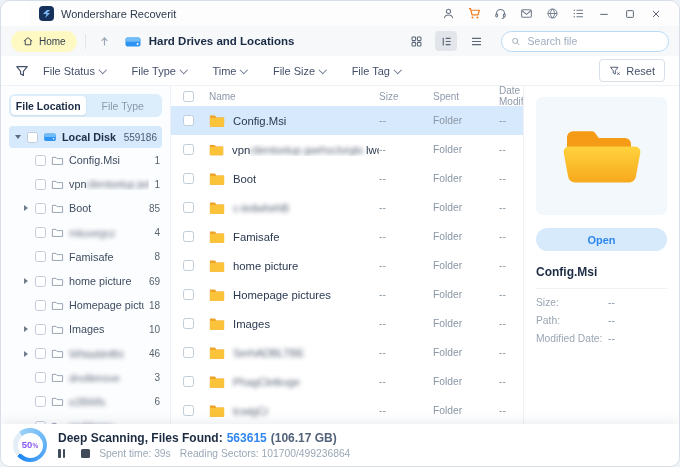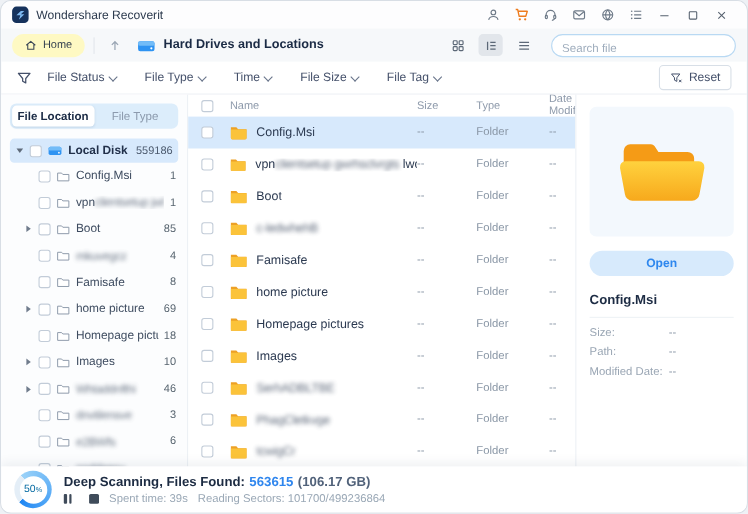--- a/index.html
+++ b/index.html
@@ -1,34 +1,34 @@
 <!DOCTYPE html>
 <html><head>
 <meta charset="utf-8">
 <style>
   html,body{margin:0;padding:0;background:#eef1f5;font-family:"Liberation Sans",sans-serif;-webkit-font-smoothing:antialiased;}
   .window{width:680px;height:467px;background:#fff;border:1px solid #d8dee5;border-radius:10px;overflow:hidden;box-sizing:border-box;display:flex;flex-direction:column;}
   svg{display:block;}
   
-  .titlebar{height:25px;display:flex;align-items:center;padding:0 10px;background:#fdfdfe;flex:0 0 auto;}
+  .titlebar{height:25px;display:flex;align-items:center;padding:0 10px;background:#fdfdfe;flex:0 0 auto;margin-left:28px;}
   .logo{width:15px;height:15px;border-radius:4px;background:#16325c;display:flex;align-items:center;justify-content:center;margin-right:7px;}
   .appname{font-size:11px;color:#2c3a4e;}
   .tb-spacer{flex:1;}
   .tb-ic{width:26px;height:22px;display:flex;align-items:center;justify-content:center;color:#6e7a88;cursor:default;}
   .tb-ic.cart{color:#ee7c1e;}
   
   .navbar{height:30px;background:#f6f8fa;display:flex;align-items:center;padding:0 10px;gap:8px;flex:0 0 auto;}
   .home-pill{display:flex;align-items:center;gap:5px;background:#fef9c3;border-radius:12px;height:21px;padding:0 11px;font-size:10px;color:#333f4f;}
   .vdiv{width:1px;height:15px;background:#e1e6ec;}
   .upbtn{width:22px;height:21px;display:flex;align-items:center;justify-content:center;}
   .crumb{display:flex;align-items:center;gap:7px;font-size:11.5px;font-weight:bold;color:#1b2b45;}
   .nav-spacer{flex:1;}
   .view-ic{width:22px;height:20px;display:flex;align-items:center;justify-content:center;color:#5c6877;border-radius:4px;}
   .view-ic.active{background:#e2e6eb;}
-  .searchbox{display:flex;align-items:center;gap:5px;background:#fff;border:1px solid #b9d9f3;border-radius:12px;height:21px;width:168px;padding:0 9px;box-sizing:border-box;margin-left:6px;flex-direction:column;}
+  .searchbox{display:flex;align-items:center;gap:5px;background:#fff;border:1px solid #b9d9f3;border-radius:12px;height:21px;width:168px;padding:0 9px;box-sizing:border-box;margin-left:6px;}
   .searchbox input{border:none;outline:none;font-size:10.5px;color:#42506a;width:100%;font-family:"Liberation Sans",sans-serif;background:transparent;}
   .searchbox input::placeholder{color:#9fadbd;}
   
   .filterbar{height:29px;display:flex;align-items:center;padding:0 14px;border-bottom:1px solid #eef1f5;flex:0 0 auto;gap:0;}
   .funnel{margin-right:14px;display:flex;}
   .flt{display:flex;align-items:center;font-size:11px;color:#44506a;margin-right:26px;cursor:default;}
   .chev{display:inline-block;width:4.5px;height:4.5px;border-right:1.3px solid #68748a;border-bottom:1.3px solid #68748a;transform:rotate(45deg);margin-left:5px;margin-bottom:2px;}
   .flt-spacer{flex:1;}
   .reset-btn{display:flex;align-items:center;gap:5px;border:1px solid #d8dfe7;border-radius:4px;height:21px;padding:0 9px;font-size:11px;color:#44506a;background:#fff;}
   
@@ -63,21 +63,21 @@
   .pcard{height:118px;background:#f3f8fd;border-radius:6px;display:flex;align-items:center;justify-content:center;}
   .open-btn{margin-top:13px;height:23px;background:#d7eafc;border-radius:12px;display:flex;align-items:center;justify-content:center;font-size:11px;font-weight:bold;color:#2e87ee;cursor:pointer;}
   .pv-name{margin-top:14px;font-size:12px;font-weight:bold;color:#1d2c44;}
   .pv-div{height:1px;background:#eef2f6;margin:9px 0 8px 0;}
   .pv-row{display:flex;margin-bottom:7px;}
   .pv-lbl{width:72px;font-size:10.3px;color:#9aa6b4;}
   .pv-val{font-size:10.3px;color:#8a97a6;}
   
   .statusbar{height:42px;flex:0 0 auto;background:#fff;box-shadow:0 -3px 10px rgba(30,50,80,.08);display:flex;align-items:center;padding:0 12px;gap:11px;position:relative;z-index:2;}
   .ring{width:34px;height:34px;border-radius:50%;background:conic-gradient(from 320deg,#9bd2f8 0deg,#55a9f6 160deg,#1f86f3 268deg,#e4eef7 268deg 360deg);display:flex;align-items:center;justify-content:center;flex:0 0 auto;}
-  .ring-core{width:25px;height:25px;border-radius:50%;background:#fff;display:flex;align-items:baseline;justify-content:center;font-weight:normal;color:#0369a1;padding-top:6px;box-sizing:border-box;}
+  .ring-core{width:25px;height:25px;border-radius:50%;background:#fff;display:flex;align-items:baseline;justify-content:center;font-weight:bold;color:#8b5cf6;padding-top:6px;box-sizing:border-box;}
   .ring-core .num{font-size:9.5px;}
   .ring-core .pct{font-size:6.5px;}
   .st-lines{display:flex;flex-direction:column;gap:3px;}
   .st-line1{display:flex;align-items:baseline;gap:4px;font-size:12px;font-weight:bold;color:#1c2b42;}
   .st-found{color:#2f86ee;}
   .st-size{color:#51627a;}
   .st-line2{display:flex;align-items:center;gap:9px;font-size:10.3px;color:#9aa8b6;}
   .ctl{display:flex;align-items:center;gap:2px;cursor:pointer;}
   .pause-bar{width:2.6px;height:9px;background:#3f4b5a;border-radius:1px;}
   .stop-sq{width:9px;height:9px;background:#3f4b5a;border-radius:1.5px;margin-left:7px;cursor:pointer;}
@@ -380,21 +380,21 @@
             <span class="cnt"></span>
         </div>
       </div>
     </aside>
 
     <section class="table">
       <div class="thead">
         <span class="cbx"></span>
         <span>Name</span>
         <span>Size</span>
-        <span>Type</span>
+        <span>Spent</span>
         <span>Date Modified</span>
       </div>
 
       <div class="trow selected">
         <span class="cbx"></span>
         <span class="namecell">
             <svg width="16" height="13" viewBox="0 0 18 14">
               <path d="M1 1.5h5.6l1.8 2H17a0 0 0 0 1 0 0V12.5A1.5 1.5 0 0 1 15.5 14h-13A1.5 1.5 0 0 1 1 12.5V1.5z" fill="#eda126"></path>
               <path d="M1 3.8h16v8.7A1.5 1.5 0 0 1 15.5 14h-13A1.5 1.5 0 0 1 1 12.5V3.8z" fill="#fbc33a"></path>
             </svg>

